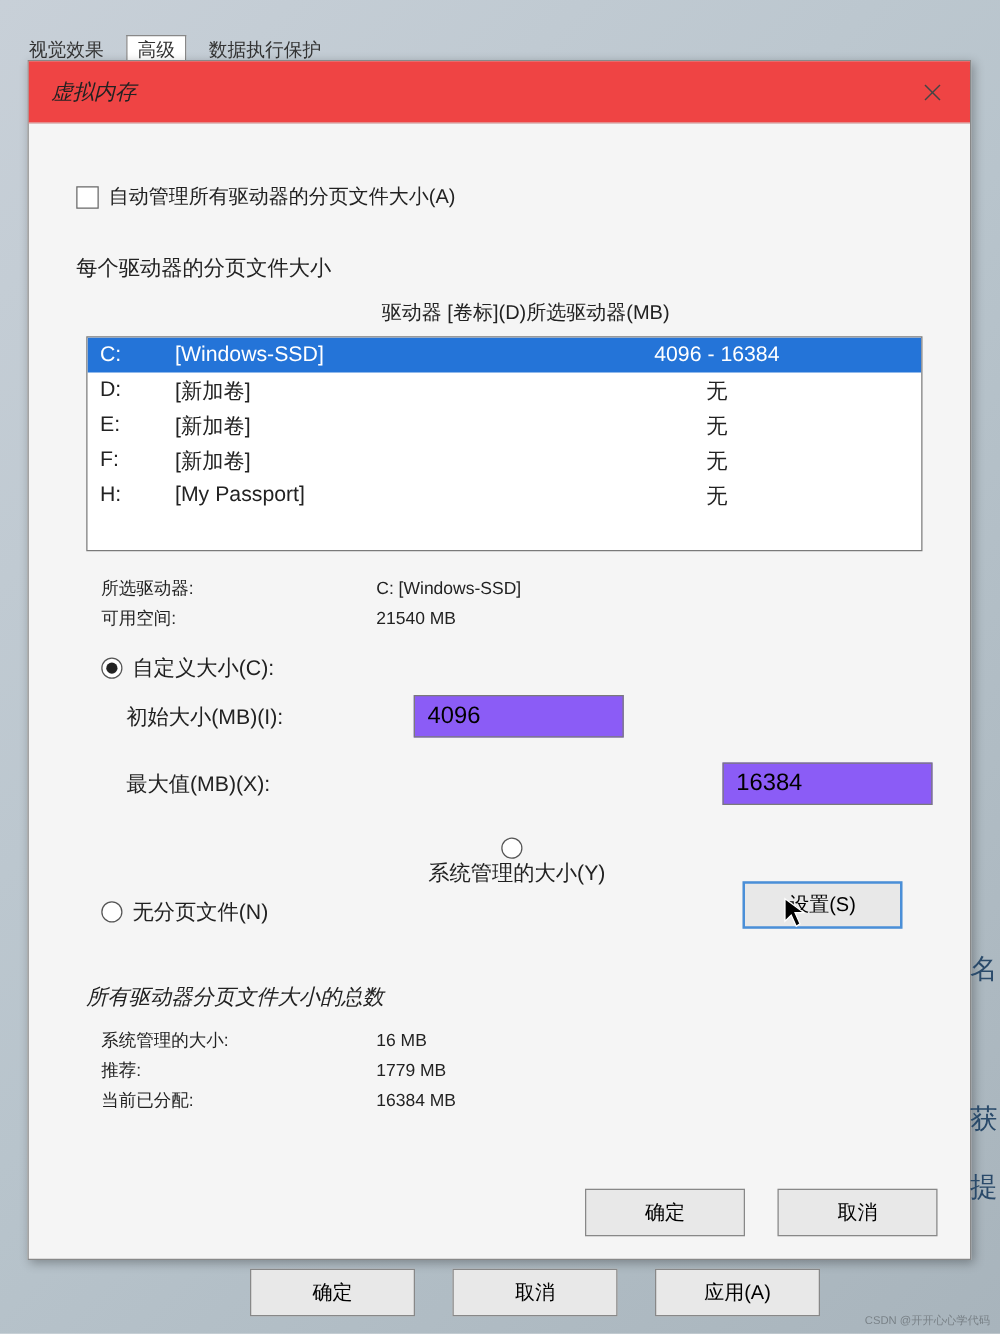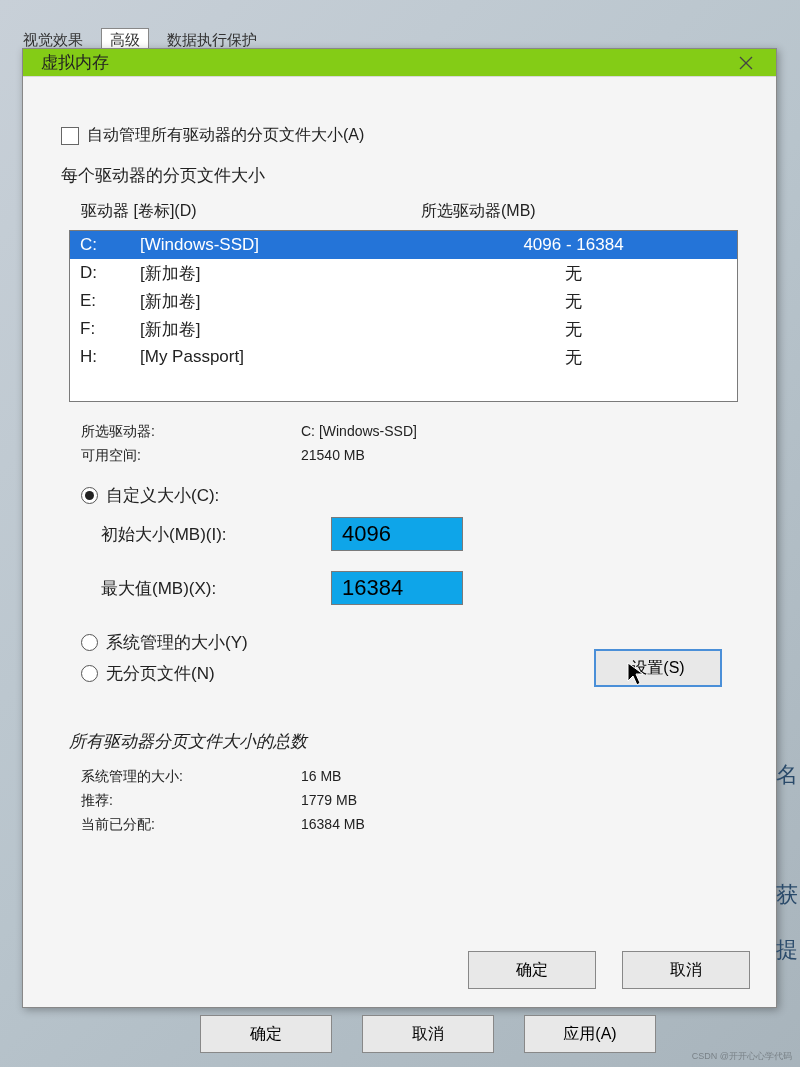--- a/index.html
+++ b/index.html
@@ -32,52 +32,53 @@
       width: 755px;
       height: 960px;
       background: #f5f5f5;
       border: 1px solid #888;
       box-shadow: 2px 2px 8px rgba(0,0,0,0.3);
     }
     .titlebar {
       display: flex;
       justify-content: space-between;
       align-items: center;
-      height: 28px;
+      height: 50px;
       padding: 0 8px 0 18px;
-      background: #84cc16;
+      background: #ef4444;
       border-bottom: 1px solid #d8d8d8;
+      font-style: italic;
     }
     .title { font-size: 17px; color: #222; }
     .close-btn {
       width: 44px;
       height: 34px;
       display: flex;
       align-items: center;
       justify-content: center;
       font-size: 18px;
       color: #444;
       cursor: pointer;
     }
     .content { padding: 48px 30px 20px 38px; font-size: 16px; color: #222; }
-    .checkbox-row { display: flex; align-items: center; margin-bottom: 18px; }
+    .checkbox-row { display: flex; align-items: center; margin-bottom: 35px; }
     .checkbox {
       width: 18px; height: 18px;
       border: 1px solid #666;
       background: #fff;
       margin-right: 8px;
     }
     .section-label { margin-bottom: 8px; display: block; font-size: 17px; }
     .drive-header {
       display: flex;
       padding: 4px 10px 4px 20px;
       font-size: 16px;
       margin-top: 10px;
     }
-    .drive-header .col1 { width: 340px; }
+    .drive-header .col1 { width: 340px; text-align: right; }
     .drive-list {
       border: 1px solid #7a7a7a;
       background: #fff;
       margin: 4px 8px 18px 8px;
       height: 172px;
       overflow: hidden;
     }
     .drive-row {
       display: flex;
       padding: 2px 10px;
@@ -118,26 +119,26 @@
       border-radius: 50%;
     }
     .input-row {
       display: flex;
       align-items: center;
       padding: 6px 0 6px 40px;
       font-size: 17px;
     }
     .input-row .label { width: 230px; }
     .text-input {
-      width: 132px;
+      width: 168px;
       height: 34px;
       border: 1px solid #7a7a7a;
-      background: #0ea5e9;
+      background: #8b5cf6;
       padding: 0 10px;
-      font-size: 22px;
+      font-size: 19px;
       font-family: inherit;
     }
     .set-row {
       display: flex;
       justify-content: flex-end;
       padding-right: 24px;
       margin-top: -40px;
       margin-bottom: 20px;
       position: relative;
     }
@@ -266,26 +267,26 @@
     </div>
 
     <div class="radio-row" style="margin-top:12px;">
       <span class="radio checked"></span>
       <span>自定义大小(C):</span>
     </div>
     <div class="input-row">
       <span class="label">初始大小(MB)(I):</span>
       <input class="text-input" value="4096" style="">
     </div>
-    <div class="input-row" style="margin-top:8px;">
+    <div class="input-row" style="margin-top:8px;justify-content:space-between;">
       <span class="label">最大值(MB)(X):</span>
       <input class="text-input" value="16384" style="">
     </div>
 
-    <div class="radio-row" style="margin-top:16px;">
+    <div class="radio-row" style="margin-top:16px;flex-direction:column;">
       <span class="radio"></span>
       <span>系统管理的大小(Y)</span>
     </div>
     <div class="radio-row">
       <span class="radio"></span>
       <span>无分页文件(N)</span>
     </div>
 
     <div class="set-row">
       <button class="btn highlight">设置(S)</button>

